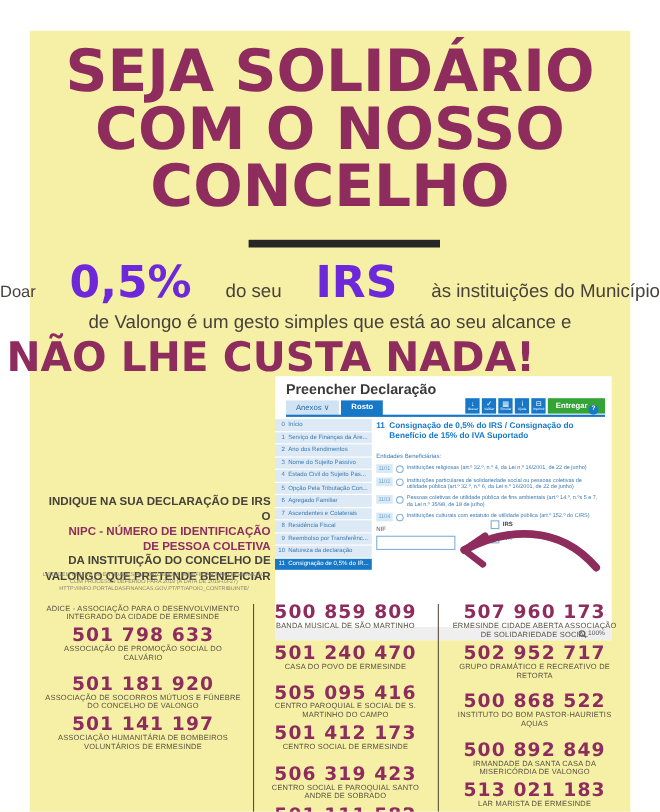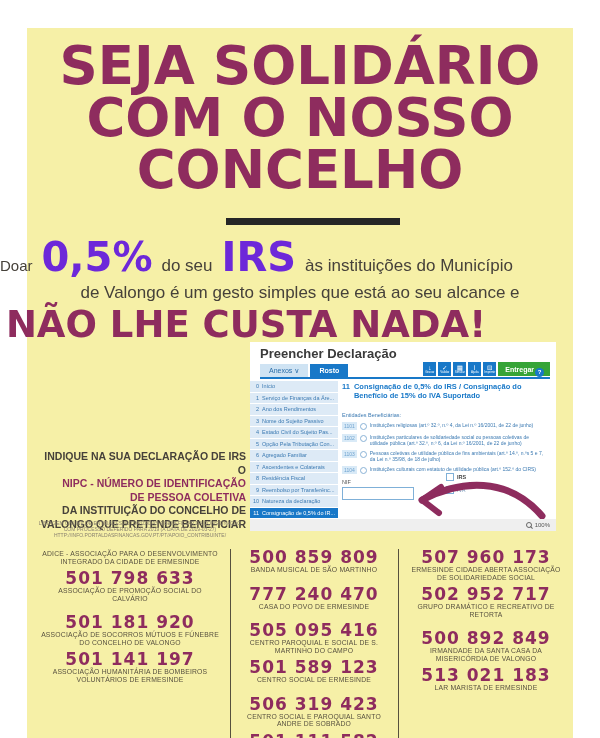--- a/index.html
+++ b/index.html
@@ -7,38 +7,38 @@
        font-family:"Liberation Sans",sans-serif;}
   .panel{position:absolute;left:27px;top:28px;width:546px;height:710px;background:#f6f0a7;}
 
   
   .title{position:absolute;left:27px;top:40px;width:546px;text-align:center;
          color:#8e2c5e;font-family:"DejaVu Sans",sans-serif;font-weight:bold;
          font-size:53px;line-height:52px;letter-spacing:0px;}
   .divider{position:absolute;left:226px;top:218px;width:174px;height:7px;background:#262626;}
 
   
-  .lead{position:absolute;left:0;top:234px;width:600px;display:flex;justify-content:flex-start;
+  .lead{position:absolute;left:0;top:234px;width:600px;display:flex;justify-content:space-between;
         align-items:baseline;gap:9px;color:#46413a;}
   .lead .sm{font-size:15px;}
   .lead .md{font-size:17px;}
   .lead .big{font-size:40px;font-weight:bold;color:#6d28d9;font-family:"DejaVu Sans",sans-serif;}
   .lead2{position:absolute;left:0;top:283px;width:600px;text-align:center;font-size:17px;color:#46413a;}
   .punch{position:absolute;left:0;top:303px;width:492px;text-align:center;color:#8e2c5e;
          font-family:"DejaVu Sans",sans-serif;font-weight:bold;font-size:37px;}
 
   
   .instr{position:absolute;left:34px;top:450px;width:212px;text-align:right;
          font-size:10.5px;font-weight:bold;color:#46413a;line-height:13.5px;}
   .instr .em{color:#8e2c5e;}
   .fineprint{position:absolute;left:34px;top:520px;width:212px;text-align:center;
              font-size:5px;line-height:6px;color:#8a8270;}
 
   
-  .card{position:absolute;left:250px;top:342px;width:306px;height:189px;background:#ffffff;}
+  .card{position:absolute;left:250px;top:342px;width:306px;height:240px;background:#ffffff;}
   .card-title{position:absolute;left:10px;top:4px;font-size:13px;font-weight:bold;color:#3a3a3a;}
   .tabs{position:absolute;left:10px;top:22px;display:flex;gap:2px;}
   .tab{font-size:7px;padding:3px 9px;}
   .tab.inactive{background:#cfe3f3;color:#2a6da8;}
   .tab.active{background:#1878c8;color:#ffffff;font-weight:bold;}
   .tabrule{position:absolute;left:10px;top:35px;right:6px;height:2px;background:#1878c8;}
   .toolbar{position:absolute;right:6px;top:20px;display:flex;gap:2px;align-items:flex-start;}
   .tbtn{width:13px;height:14px;background:#1878c8;color:#fff;display:flex;flex-direction:column;
         align-items:center;justify-content:center;}
   .tbtn .glyph{font-size:6.5px;line-height:7px;}
@@ -289,29 +289,29 @@
   </div>
 
 </div>
 
 <div class="col c2">
   <div class="entry sp">
     <div class="nipc">500 859 809</div>
     <div class="org">BANDA MUSICAL DE SÃO MARTINHO</div>
   </div>
   <div class="entry sp">
-    <div class="nipc">777 240 470</div>
+    <div class="nipc">501 240 470</div>
     <div class="org">CASA DO POVO DE ERMESINDE</div>
   </div>
   <div class="entry">
     <div class="nipc">505 095 416</div>
     <div class="org">CENTRO PAROQUIAL E SOCIAL DE S. MARTINHO DO CAMPO</div>
   </div>
   <div class="entry sp">
-    <div class="nipc">501 589 123</div>
+    <div class="nipc">501 412 173</div>
     <div class="org">CENTRO SOCIAL DE ERMESINDE</div>
   </div>
   <div class="entry">
     <div class="nipc">506 319 423</div>
     <div class="org">CENTRO SOCIAL E PAROQUIAL SANTO ANDRE DE SOBRADO</div>
   </div>
   <div class="entry">
     <div class="nipc">501 111 582</div>
     <div class="org"></div>
   </div>
@@ -319,20 +319,24 @@
 
 <div class="col c3">
   <div class="entry">
     <div class="nipc">507 960 173</div>
     <div class="org">ERMESINDE CIDADE ABERTA ASSOCIAÇÃO DE SOLIDARIEDADE SOCIAL</div>
   </div>
   <div class="entry sp">
     <div class="nipc">502 952 717</div>
     <div class="org">GRUPO DRAMÁTICO E RECREATIVO DE RETORTA</div>
   </div>
+  <div class="entry sp">
+    <div class="nipc">500 868 522</div>
+    <div class="org">INSTITUTO DO BOM PASTOR-HAURIETIS AQUAS</div>
+  </div>
   <div class="entry">
     <div class="nipc">500 892 849</div>
     <div class="org">IRMANDADE DA SANTA CASA DA MISERICÓRDIA DE VALONGO</div>
   </div>
   <div class="entry sp">
     <div class="nipc">513 021 183</div>
     <div class="org">LAR MARISTA DE ERMESINDE</div>
   </div>
 
 </div>

